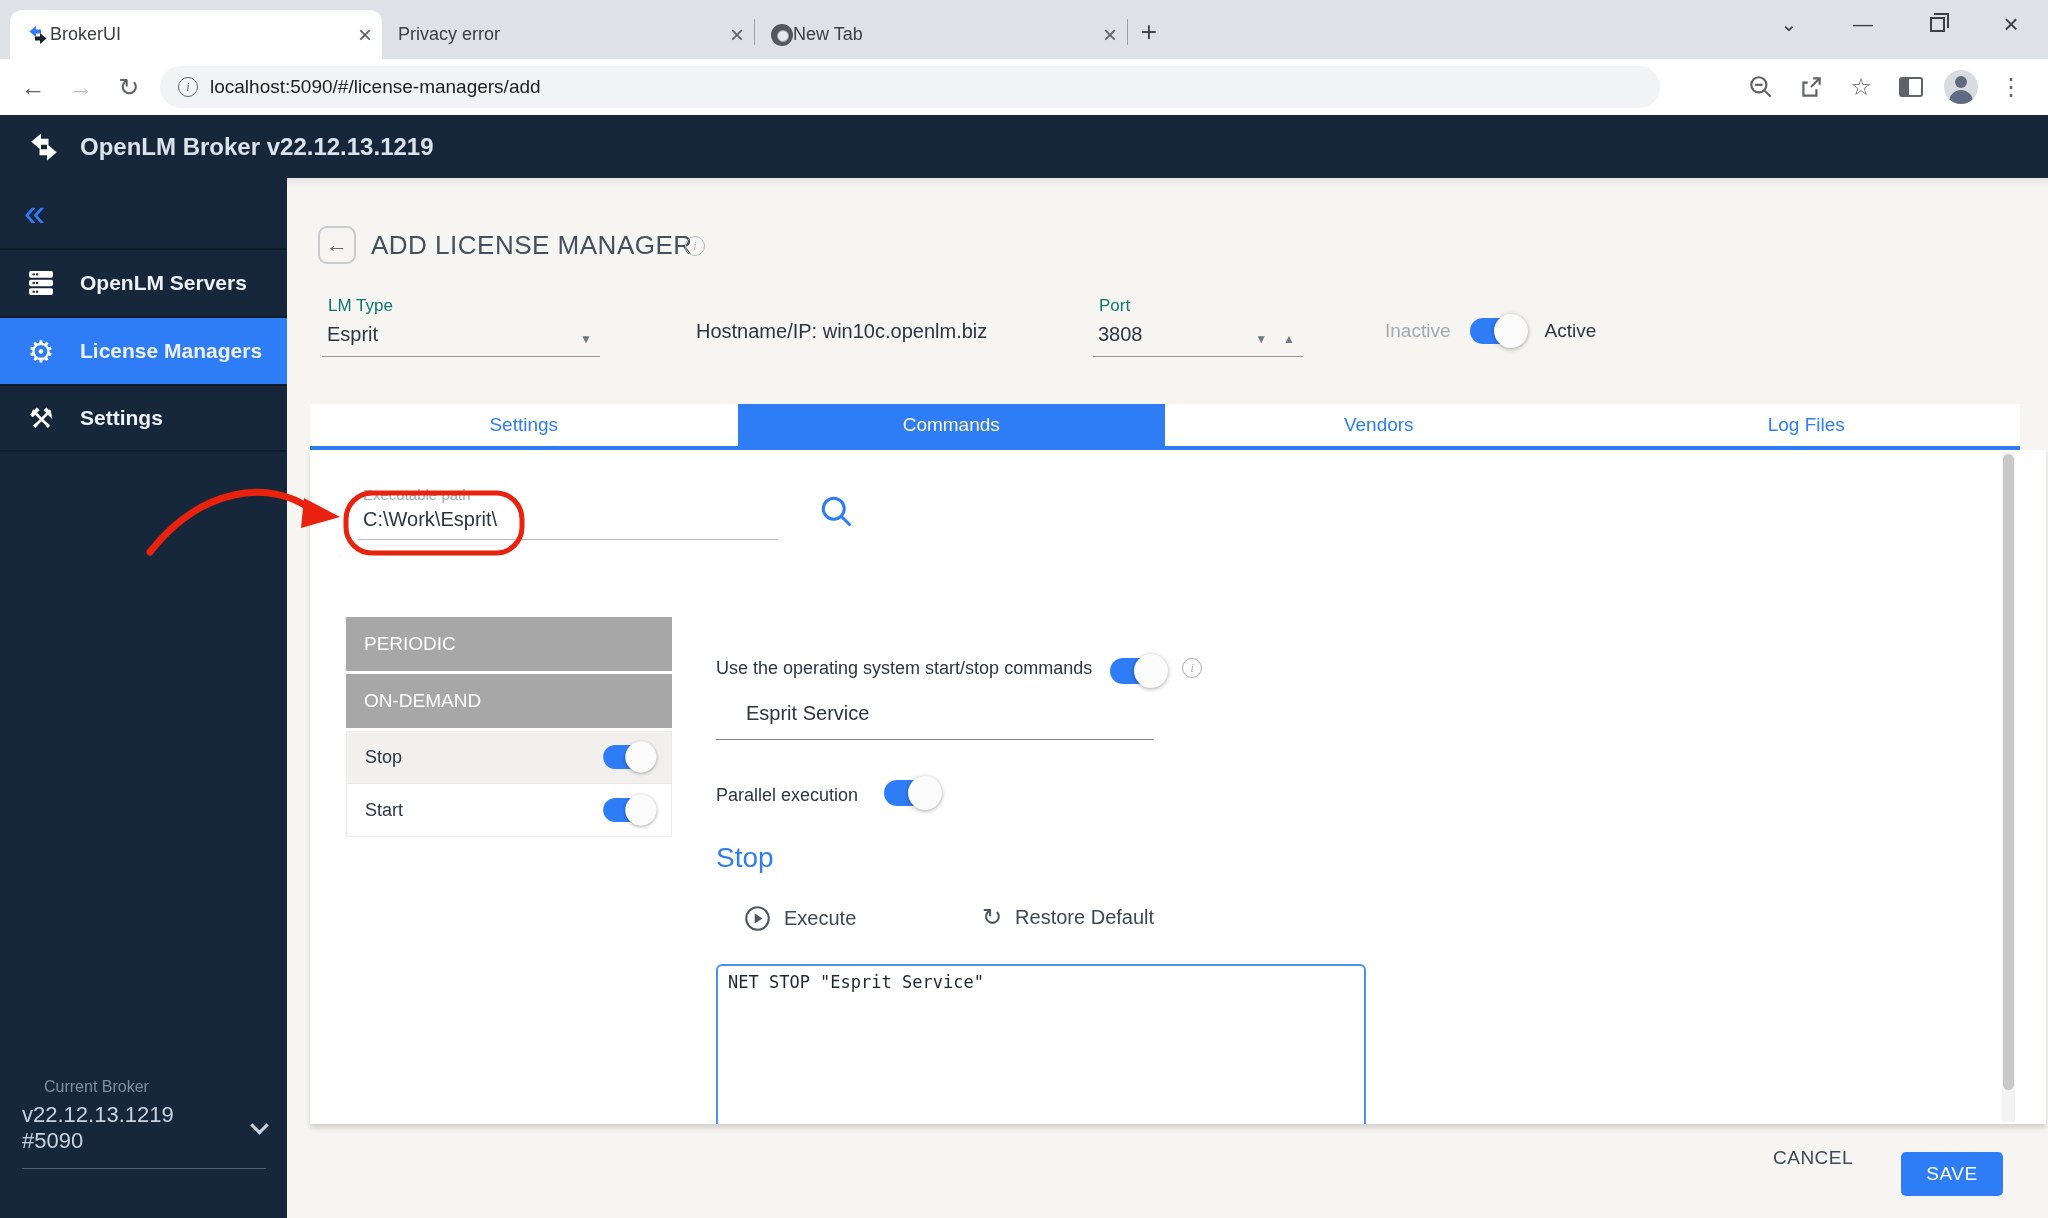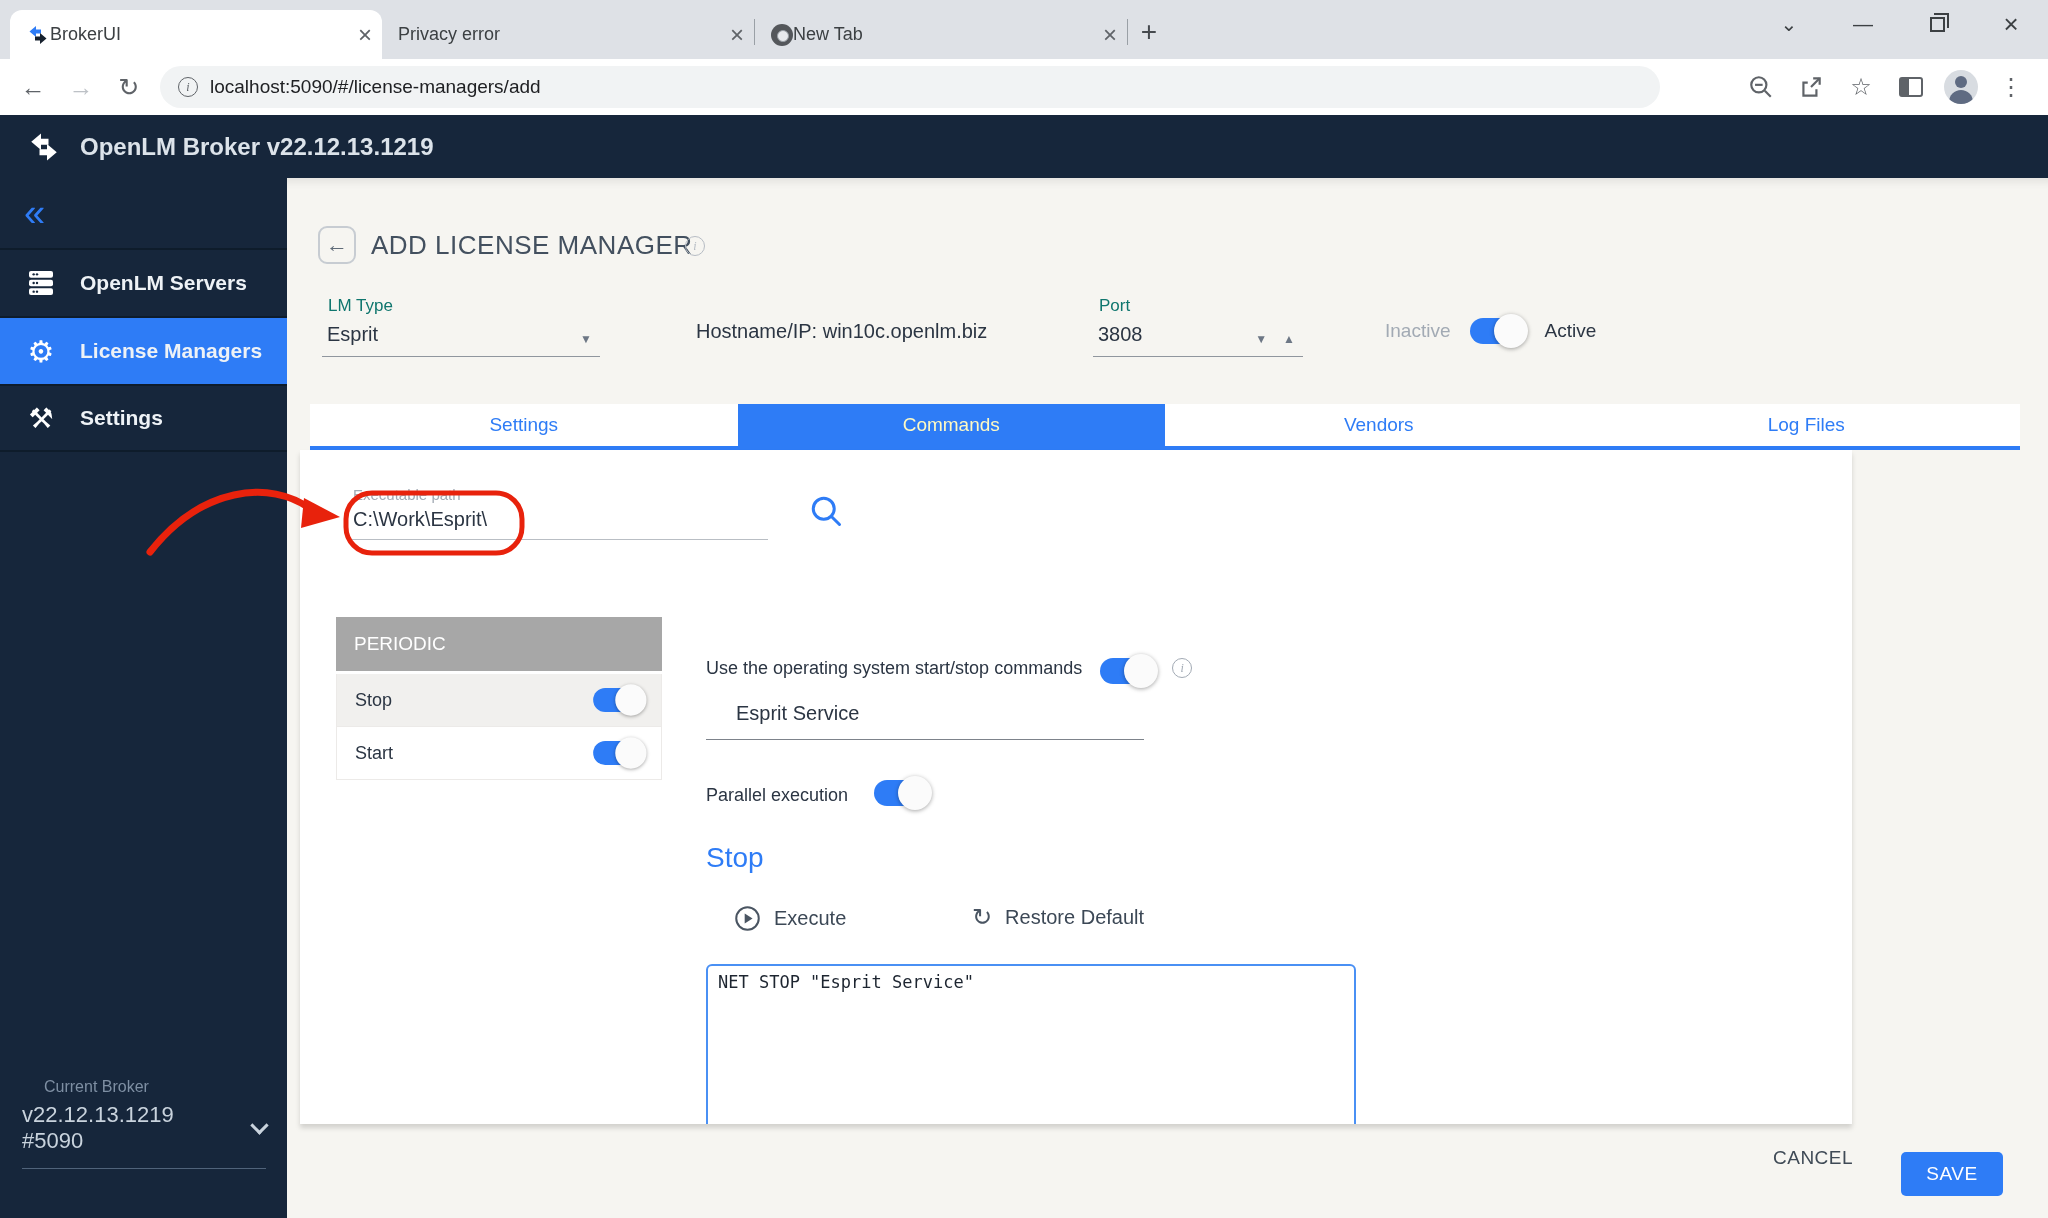--- a/index.html
+++ b/index.html
@@ -95,21 +95,21 @@
   .toggle { position:relative; width:54px; height:26px; border-radius:13px; background:#2e7cf6; flex:0 0 auto;}
   .toggle::after { content:''; position:absolute; right:-4px; top:-4px; width:34px; height:34px;
                    border-radius:50%; background:#fbfbfb; box-shadow:0 1px 4px rgba(0,0,0,0.35); }
 
   .tabbar { position:absolute; left:23px; top:226px; width:1710px; height:46px; display:flex;
             border-bottom:4px solid #2e7cf6; background:#fff; }
   .ftab { flex:1; display:flex; align-items:center; justify-content:center; font-size:19px;
           color:#2e7cf6; background:#fff; }
   .ftab.active { background:#2e7cf6; color:#fef9c3; }
 
-  .panel { position:absolute; left:13px; top:272px; width:1552px; height:674px; background:#fff;
+  .panel { position:absolute; left:23px; top:272px; width:1736px; height:674px; background:#fff;
            overflow:hidden; box-shadow:0 4px 5px rgba(0,0,0,0.15); }
   .exec-label { position:absolute; left:53px; top:36px; font-size:15px; color:#a2aab4; }
   .exec-value { position:absolute; left:53px; top:58px; font-size:20px; color:#2b3543; }
   .exec-line { position:absolute; left:48px; top:89px; width:420px; height:1px; background:#b9bec4; }
   .searchic { position:absolute; left:508px; top:43px; }
 
   .schedule { position:absolute; left:36px; top:167px; width:326px; }
   .schedhdr { height:54px; background:#a7a7a7; color:#fff; font-size:19px; display:flex;
               align-items:center; padding-left:18px; margin-bottom:3px; }
   .schedrow { height:53px; display:flex; align-items:center; padding:0 16px 0 18px;
@@ -300,20 +300,21 @@
       <div class="exec-line"></div>
       <div class="searchic">
         <svg width="36" height="36" viewBox="0 0 24 24" fill="none" stroke="#2e7cf6" stroke-width="2" stroke-linecap="round">
           <circle cx="10.5" cy="10.5" r="7"></circle>
             <line x1="15.8" y1="15.8" x2="21" y2="21"></line>
         </svg>
       </div>
 
       <div class="schedule">
         <div class="schedhdr">PERIODIC</div>
+        <div class="schedhdr">ON-DEMAND</div>
         <div class="schedrow alt">
           <span>Stop</span>
           <span class="toggle"></span>
         </div>
         <div class="schedrow">
           <span>Start</span>
           <span class="toggle"></span>
         </div>
       </div>
 

